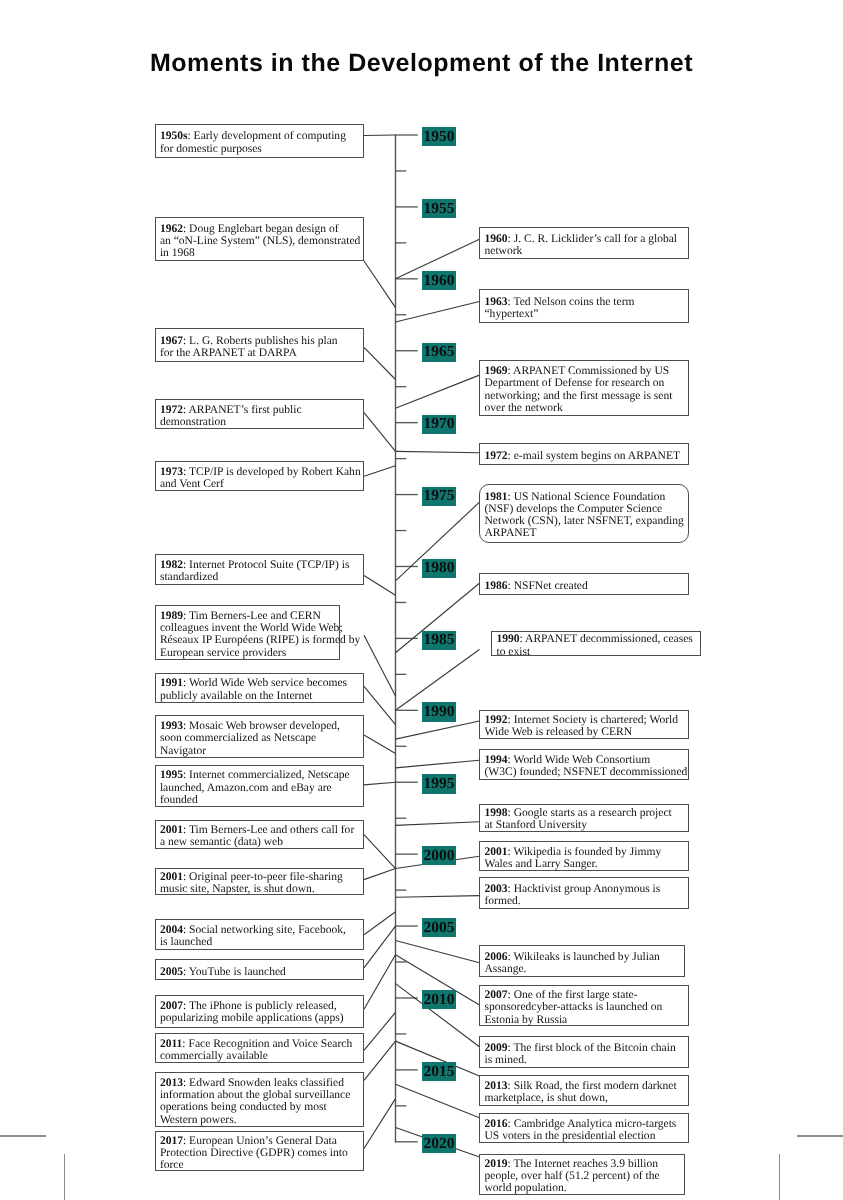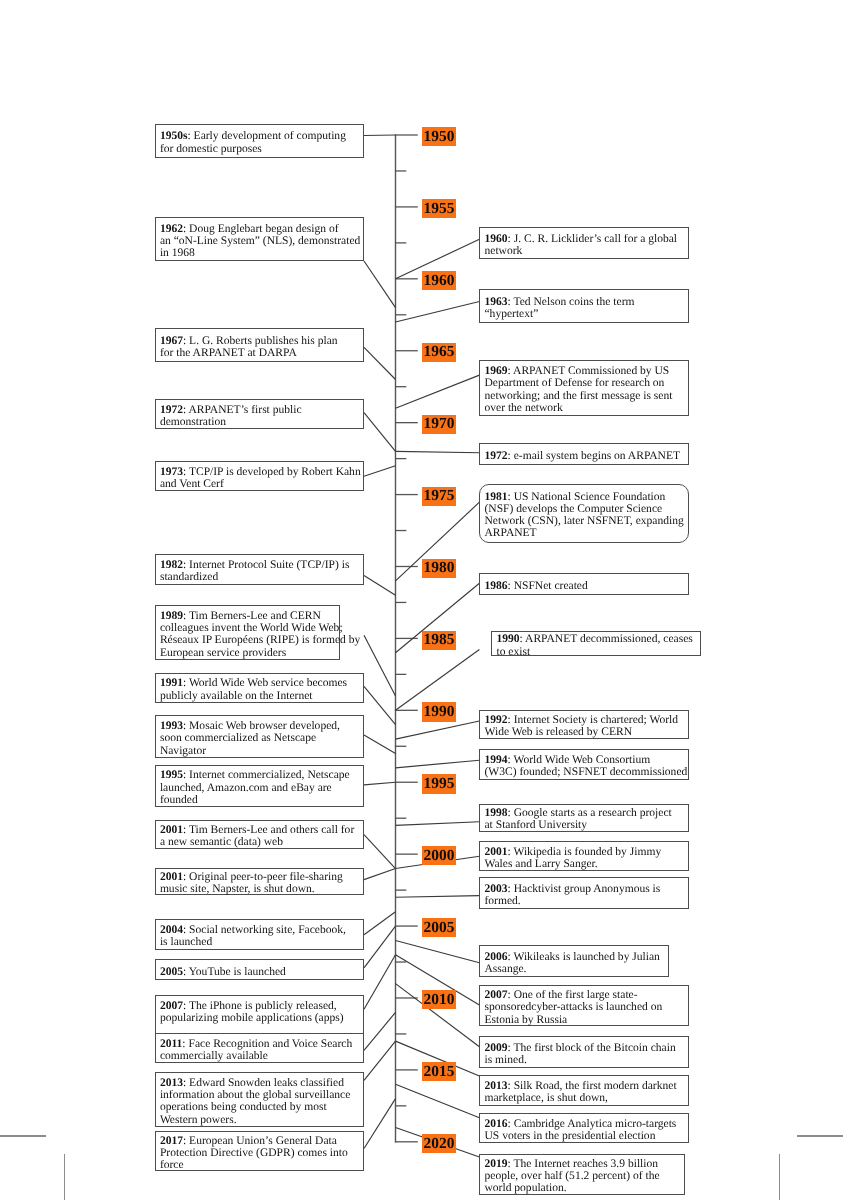--- a/index.html
+++ b/index.html
@@ -11,26 +11,27 @@
          transform:translateZ(0);will-change:transform;}
   #title{position:absolute;left:0;top:50.8px;width:843px;text-align:center;
          font-family:"Liberation Sans",sans-serif;font-weight:bold;font-size:25px;letter-spacing:0.53px;
          color:#0a0a0a;line-height:1;}
   svg#lines{position:absolute;left:0;top:0;width:843px;height:1200px;overflow:visible;}
   .ebox{position:absolute;box-sizing:border-box;border:1px solid #4d4d4d;background:#fff;
         font-size:11.55px;color:#141414;white-space:nowrap;overflow:visible;}
   .ebox .ln{position:absolute;left:4.1px;line-height:0;}
   .ebox b{font-weight:bold;}
   .ylab{position:absolute;font-weight:bold;font-size:15.4px;color:#0d0d0d;line-height:1;white-space:nowrap;
-         background:#f97316;padding:1.6px 1.2px 2.2px 1.2px;}
+         background:#0f766e;padding:1.6px 1.2px 2.2px 1.2px;}
 </style>
 </head>
 <body>
 
 <div id="page">
+  <div id="title">Moments in the Development of the Internet</div>
   <svg id="lines" viewBox="0 0 843 1200">
       <line x1="395.5" y1="134.4" x2="395.5" y2="1142.4099999999999" stroke="#555555" stroke-width="1.4" shape-rendering="geometricPrecision"></line>
       <line x1="394.9" y1="170.95749999999998" x2="406.3" y2="170.95749999999998" stroke="#555555" stroke-width="1.3" shape-rendering="geometricPrecision"></line>
       <line x1="394.9" y1="242.8725" x2="406.3" y2="242.8725" stroke="#555555" stroke-width="1.3" shape-rendering="geometricPrecision"></line>
       <line x1="394.9" y1="314.7875" x2="406.3" y2="314.7875" stroke="#555555" stroke-width="1.3" shape-rendering="geometricPrecision"></line>
       <line x1="394.9" y1="386.7025" x2="406.3" y2="386.7025" stroke="#555555" stroke-width="1.3" shape-rendering="geometricPrecision"></line>
       <line x1="394.9" y1="458.6175" x2="406.3" y2="458.6175" stroke="#555555" stroke-width="1.3" shape-rendering="geometricPrecision"></line>
       <line x1="394.9" y1="530.5325" x2="406.3" y2="530.5325" stroke="#555555" stroke-width="1.3" shape-rendering="geometricPrecision"></line>
       <line x1="394.9" y1="602.4475" x2="406.3" y2="602.4475" stroke="#555555" stroke-width="1.3" shape-rendering="geometricPrecision"></line>
       <line x1="394.9" y1="674.3625" x2="406.3" y2="674.3625" stroke="#555555" stroke-width="1.3" shape-rendering="geometricPrecision"></line>
@@ -165,21 +166,21 @@
         <div class="ln" style="top: 8.35px;"><b>2001</b>: <span>Original peer-to-peer file-sharing</span></div>
         <div class="ln" style="top: 20.55px;">music site, Napster, is shut down.</div>
       </div>
       <div class="ebox" style="left: 154.8px; top: 919px; width: 209.2px; height: 30.8px;">
         <div class="ln" style="top: 10.1px;"><b>2004</b>: <span>Social networking site, Facebook,</span></div>
         <div class="ln" style="top: 22.3px;">is launched</div>
       </div>
       <div class="ebox" style="left: 154.8px; top: 959.3px; width: 209.2px; height: 21.2px;">
         <div class="ln" style="top: 11.4px;"><b>2005</b>: <span>YouTube is launched</span></div>
       </div>
-      <div class="ebox" style="left: 154.8px; top: 995px; width: 209.2px; height: 39px;">
+      <div class="ebox" style="left: 154.8px; top: 995px; width: 209.2px; height: 33px;">
         <div class="ln" style="top: 10.05px;"><b>2007</b>: <span>The iPhone is publicly released,</span></div>
         <div class="ln" style="top: 22.25px;">popularizing mobile applications (apps)</div>
       </div>
       <div class="ebox" style="left: 154.8px; top: 1032.9px; width: 209.2px; height: 30px;">
         <div class="ln" style="top: 9.7px;"><b>2011</b>: <span>Face Recognition and Voice Search</span></div>
         <div class="ln" style="top: 21.9px;">commercially available</div>
       </div>
       <div class="ebox" style="left: 154.8px; top: 1071.9px; width: 209.2px; height: 55.4px;">
         <div class="ln" style="top: 10.2px;"><b>2013</b>: <span>Edward Snowden leaks classified</span></div>
         <div class="ln" style="top: 22.4px;">information about the global surveillance</div>
@@ -234,21 +235,21 @@
         <div class="ln" style="top: 20.9px;">at Stanford University</div>
       </div>
       <div class="ebox" style="left: 479.4px; top: 841.3px; width: 209.2px; height: 30px;">
         <div class="ln" style="top: 9.7px;"><b>2001</b>: <span>Wikipedia is founded by Jimmy</span></div>
         <div class="ln" style="top: 21.9px;">Wales and Larry Sanger.</div>
       </div>
       <div class="ebox" style="left: 479.4px; top: 877.3px; width: 209.2px; height: 31.4px;">
         <div class="ln" style="top: 10.4px;"><b>2003</b>: <span>Hacktivist group Anonymous is</span></div>
         <div class="ln" style="top: 22.6px;">formed.</div>
       </div>
-      <div class="ebox" style="left: 479.4px; top: 945.1px; width: 190px; height: 31.6px; text-decoration: underline;">
+      <div class="ebox" style="left: 479.4px; top: 945.1px; width: 206px; height: 31.6px; text-decoration: underline;">
         <div class="ln" style="top: 10.5px;"><b>2006</b>: <span>Wikileaks is launched by Julian</span></div>
         <div class="ln" style="top: 22.7px;">Assange.</div>
       </div>
       <div class="ebox" style="left: 479.4px; top: 984.9px; width: 209.2px; height: 41.6px;">
         <div class="ln" style="top: 9.4px;"><b>2007</b>: <span>One of the first large state-</span></div>
         <div class="ln" style="top: 21.6px;">sponsoredcyber-attacks is launched on</div>
         <div class="ln" style="top: 33.8px;">Estonia by Russia</div>
       </div>
       <div class="ebox" style="left: 479.4px; top: 1036px; width: 209.2px; height: 32.3px;">
         <div class="ln" style="top: 10.85px;"><b>2009</b>: <span>The first block of the Bitcoin chain</span></div>

